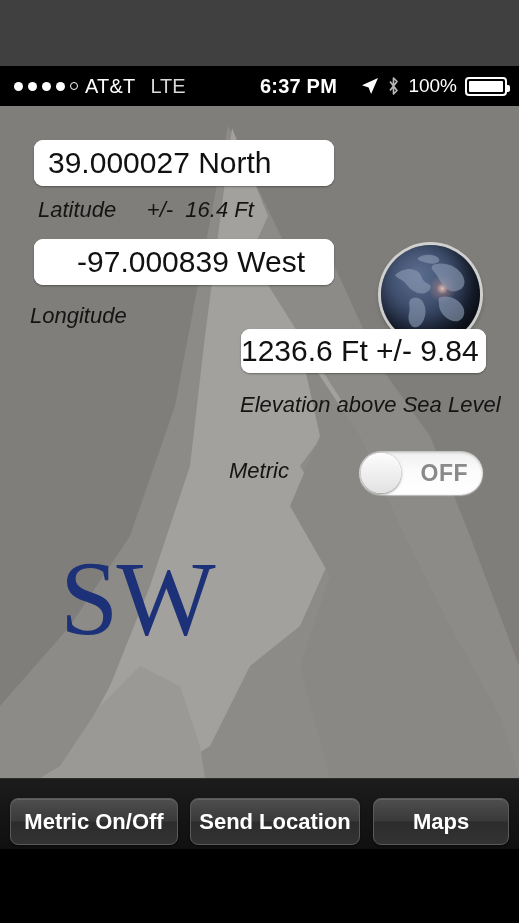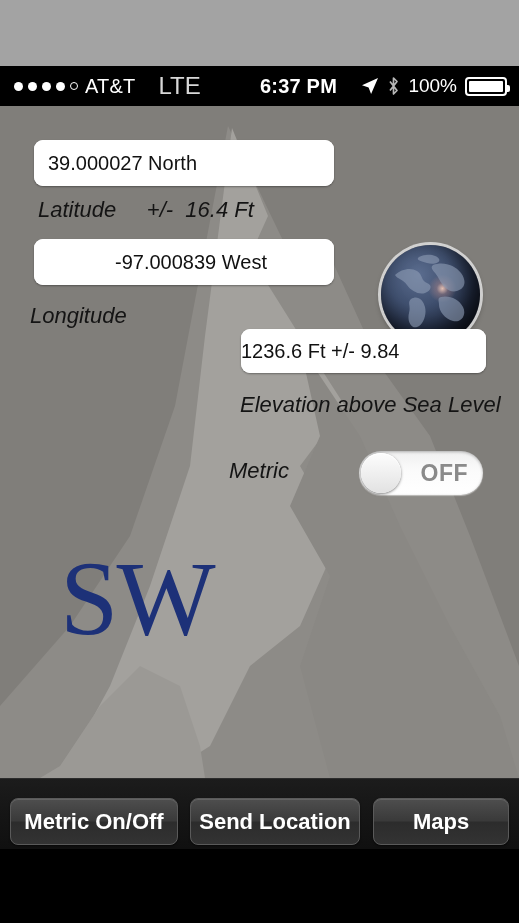--- a/index.html
+++ b/index.html
@@ -1,33 +1,33 @@
 <!DOCTYPE html>
 <html><head>
 <meta charset="utf-8">
 <style>
   html,body{margin:0;padding:0;background:#000;}
   body{
     width:519px;height:923px;overflow:hidden;position:relative;
     font-family:"Liberation Sans", sans-serif;
     -webkit-font-smoothing:antialiased;
   }
-  #phone{position:absolute;left:0;top:0;width:519px;height:648px;background:#a3a3a3;}
+  #phone{position:absolute;left:0;top:0;width:519px;height:648px;background:#404040;}
 
   
   .statusbar{
     position:absolute;left:0;top:66px;width:519px;height:40px;
     background:#000;color:#fff;
   }
   .sb-left{position:absolute;left:14px;top:0;height:40px;display:flex;align-items:center;gap:7px;}
   .dots{display:flex;align-items:center;gap:5px;}
   .dot{width:9px;height:9px;border-radius:50%;background:#fff;}
   .dot.hollow{background:transparent;border:1.5px solid #fff;width:6px;height:6px;}
   .carrier{font-size:20px;letter-spacing:0.2px;}
-  .net{font-size:24px;color:#d8d8d8;margin-left:16px;}
+  .net{font-size:20px;color:#d8d8d8;margin-left:8px;}
   .sb-time{
     position:absolute;left:0;top:0;width:519px;height:40px;
     display:flex;align-items:center;justify-content:center;
     font-size:20px;font-weight:bold;letter-spacing:0.2px;padding-left:39px;
   }
   .sb-right{position:absolute;right:12px;top:0;height:40px;display:flex;align-items:center;gap:8px;}
   .loc-arrow{display:block;}
   .bt{display:block;}
   .batt-pct{font-size:19px;}
   .batt{
@@ -44,21 +44,21 @@
   .screen{
     position:absolute;left:0;top:106px;width:519px;height:672px;
     background:#807e7a;overflow:hidden;
   }
   .mountains{position:absolute;left:0;top:0;width:519px;height:672px;}
 
   .field{
     position:absolute;background:#fff;border-radius:9px;
     box-shadow:0 1px 2px rgba(0,0,0,.35), inset 0 0 0 1px rgba(255,255,255,.9);
     display:flex;align-items:center;
-    font-size:20px;color:#111;
+    font-size:30px;color:#111;
   }
   #lat-field{left:34px;top:34px;width:286px;height:46px;padding-left:14px;}
   #lon-field{left:34px;top:133px;width:286px;height:46px;padding-left:14px;justify-content:center;}
   #elev-field{left:241px;top:223px;width:245px;height:44px;justify-content:flex-start;}
 
   .cap{
     position:absolute;font-style:italic;font-size:22px;color:#141414;
     white-space:pre;
   }
   #lat-cap{left:38px;top:91px;}

